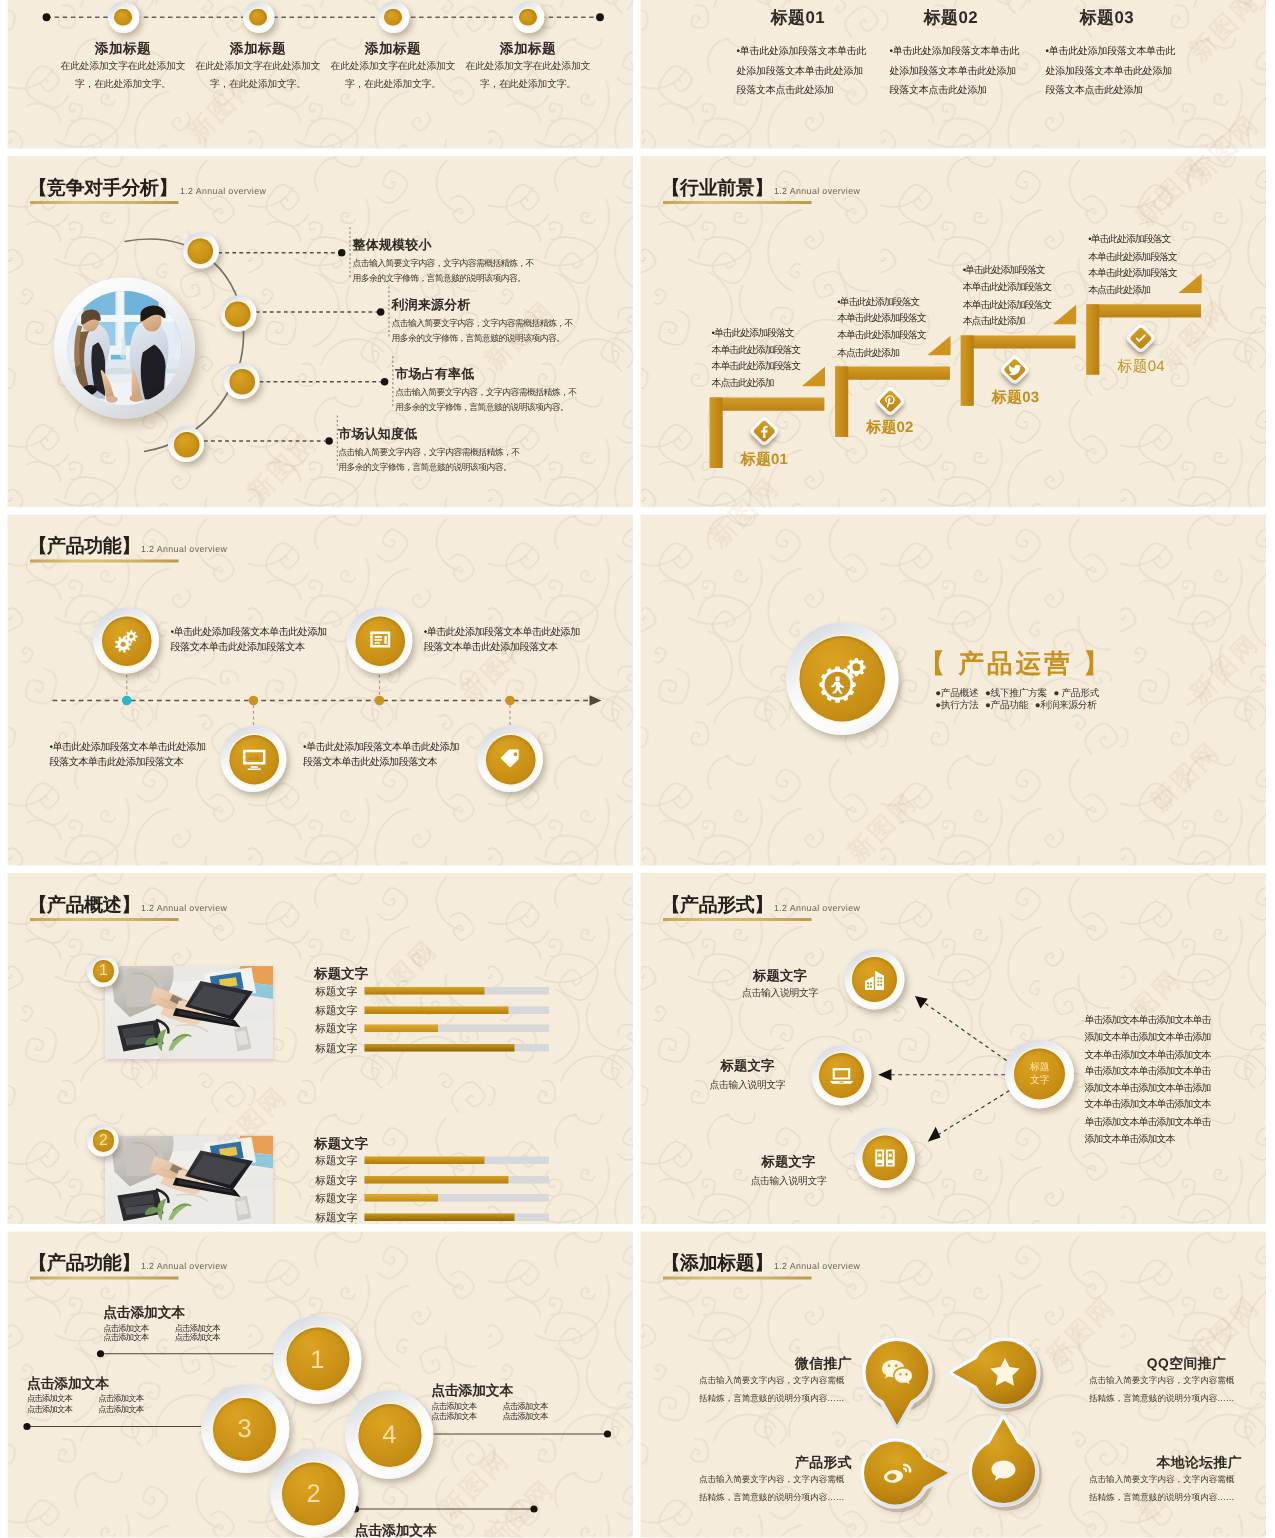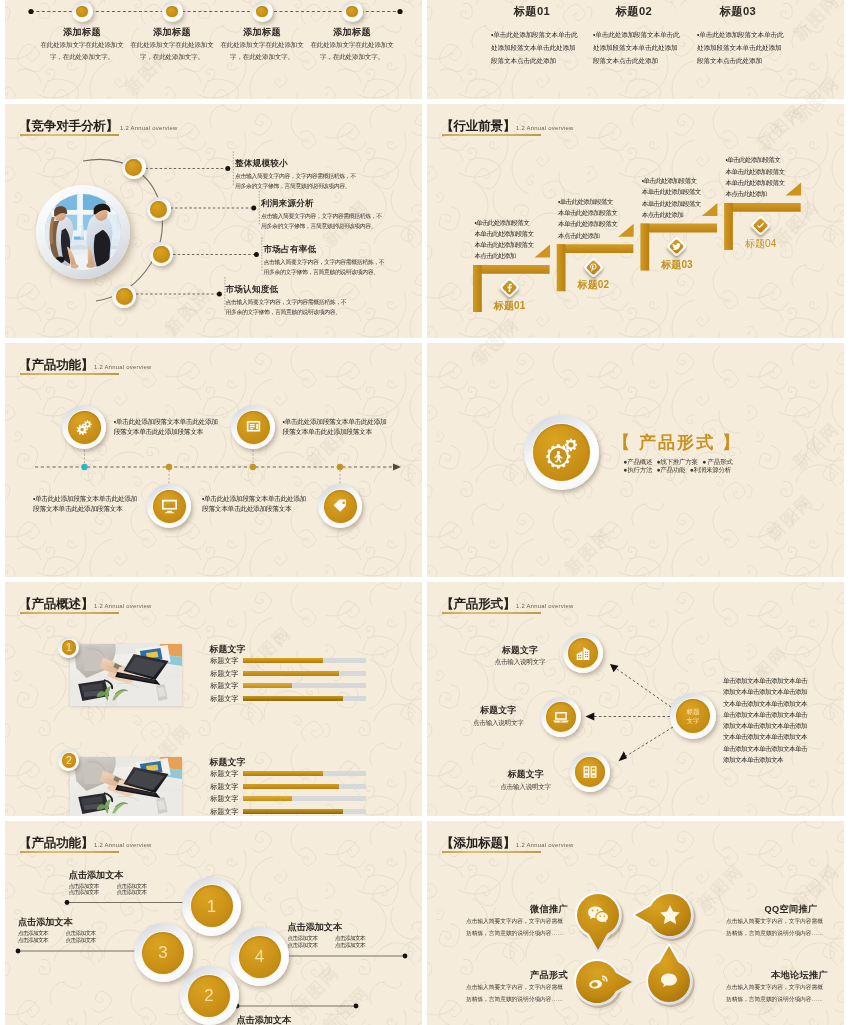--- a/index.html
+++ b/index.html
@@ -363,21 +363,21 @@
           <svg viewBox="0 0 24 24" width="34.0" height="34.0" fill="#fff" style="display:block">
             <path d="M8.5 5.9L10.3 5.9L10.6 7.1L12.1 7.5L12.9 6.6L14.4 7.5L14.1 8.6L15.2 9.7L16.3 9.4L17.2 10.9L16.3 11.7L16.7 13.2L17.9 13.5L17.9 15.3L16.7 15.6L16.3 17.1L17.2 17.9L16.3 19.4L15.2 19.1L14.1 20.2L14.4 21.3L12.9 22.2L12.1 21.3L10.6 21.7L10.3 22.9L8.5 22.9L8.2 21.7L6.7 21.3L5.9 22.2L4.4 21.3L4.7 20.2L3.6 19.1L2.5 19.4L1.6 17.9L2.5 17.1L2.1 15.6L0.9 15.3L0.9 13.5L2.1 13.2L2.5 11.7L1.6 10.9L2.5 9.4L3.6 9.7L4.7 8.6L4.4 7.5L5.9 6.6L6.7 7.5L8.2 7.1Z"></path>
             <circle cx="9.4" cy="14.4" r="6.1" fill="#c8901c"></circle>
             <path d="M17.6 1.9L19.0 1.9L19.1 2.8L20.1 3.2L20.9 2.6L21.9 3.6L21.3 4.4L21.7 5.4L22.6 5.5L22.6 6.9L21.7 7.0L21.3 8.0L21.9 8.8L20.9 9.8L20.1 9.2L19.1 9.6L19.0 10.5L17.6 10.5L17.5 9.6L16.5 9.2L15.7 9.8L14.7 8.8L15.3 8.0L14.9 7.0L14.0 6.9L14.0 5.5L14.9 5.4L15.3 4.4L14.7 3.6L15.7 2.6L16.5 3.2L17.5 2.8Z"></path>
             <circle cx="18.3" cy="6.2" r="1.85" fill="#c8901c"></circle>
             <rect x="8.5" y="10.6" width="1.9" height="2.1" rx="0.2"></rect>
             <path d="M8.8 12.9 10.2 12.9 11.0 14.5 12.5 15.3 12.1 16.1 10.5 15.4 10.5 16.6 11.8 18.3 11.0 18.9 9.6 17.0 8.5 18.5 7.1 18.6 7.1 17.8 7.9 17.6 8.8 15.9 8.5 14.6 7.5 15.7 6.5 15.6 6.5 14.9 7.3 14.6 8.0 13.2Z"></path>
           </svg>
         </div>
       </div>
-<div class="t" style="left:186px;top:87.5px;font-size:17px;font-weight:700;color:#c8911e;letter-spacing:2.1px">【 产品形式 】</div>
+<div class="t" style="left:186px;top:87.5px;font-size:17px;font-weight:700;color:#c8911e;letter-spacing:2.1px">【 产品运营 】</div>
 <div class="t" style="left:196.5px;top:114.5px;font-size:6.5px;color:#3c362e;letter-spacing:-0.25px"><span>●产品概述</span><span style="display:inline-block;width:4.5px"></span><span>●线下推广方案</span><span style="display:inline-block;width:4.5px"></span><span>● 产品形式</span></div>
 <div class="t" style="left:196.5px;top:123.3px;font-size:6.5px;color:#3c362e;letter-spacing:-0.25px"><span>●执行方法</span><span style="display:inline-block;width:4.5px"></span><span>●产品功能</span><span style="display:inline-block;width:4.5px"></span><span>●利润来源分析</span></div>
     </div>
 <div class="slide" style="left:5px;top:582px">
       <svg class="bgsvg" width="417" height="234">
         <rect width="417" height="234" fill="url(#swirl)"></rect>
       </svg>
 <div class="hd"><span class="zh">【产品概述】</span></div>
       <div class="hden" style="left:89.0px">1.2 Annual overview</div>
       <div class="hdbar"></div>

